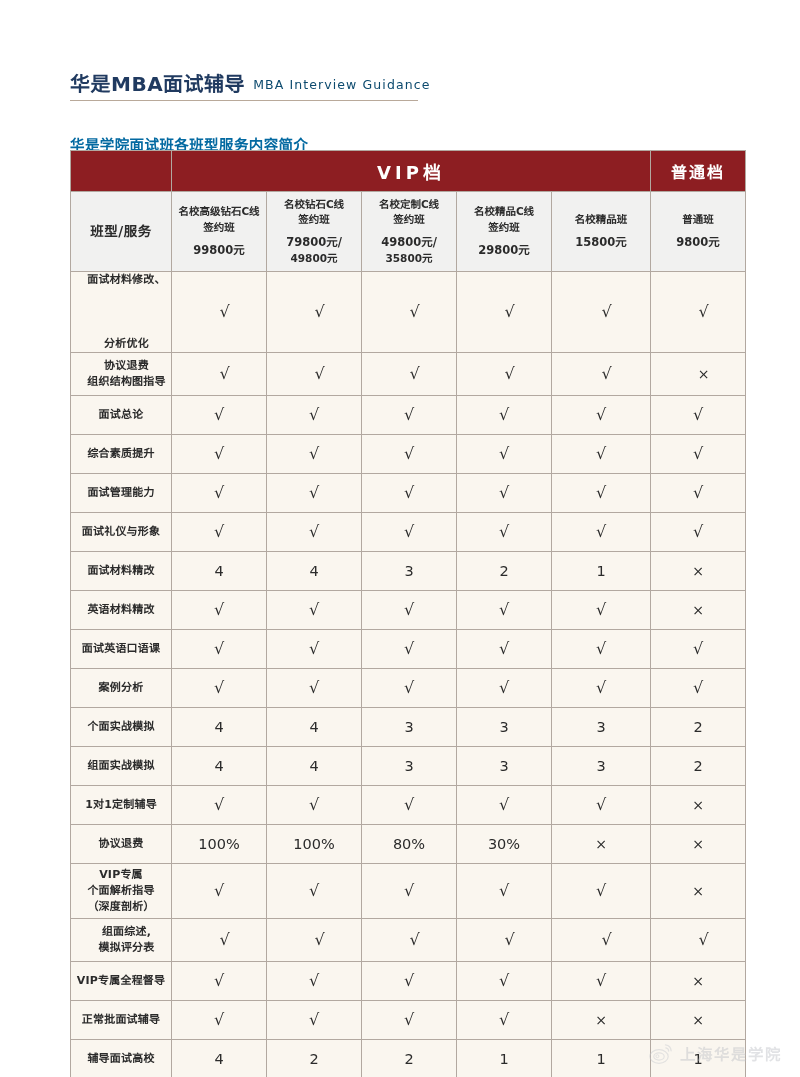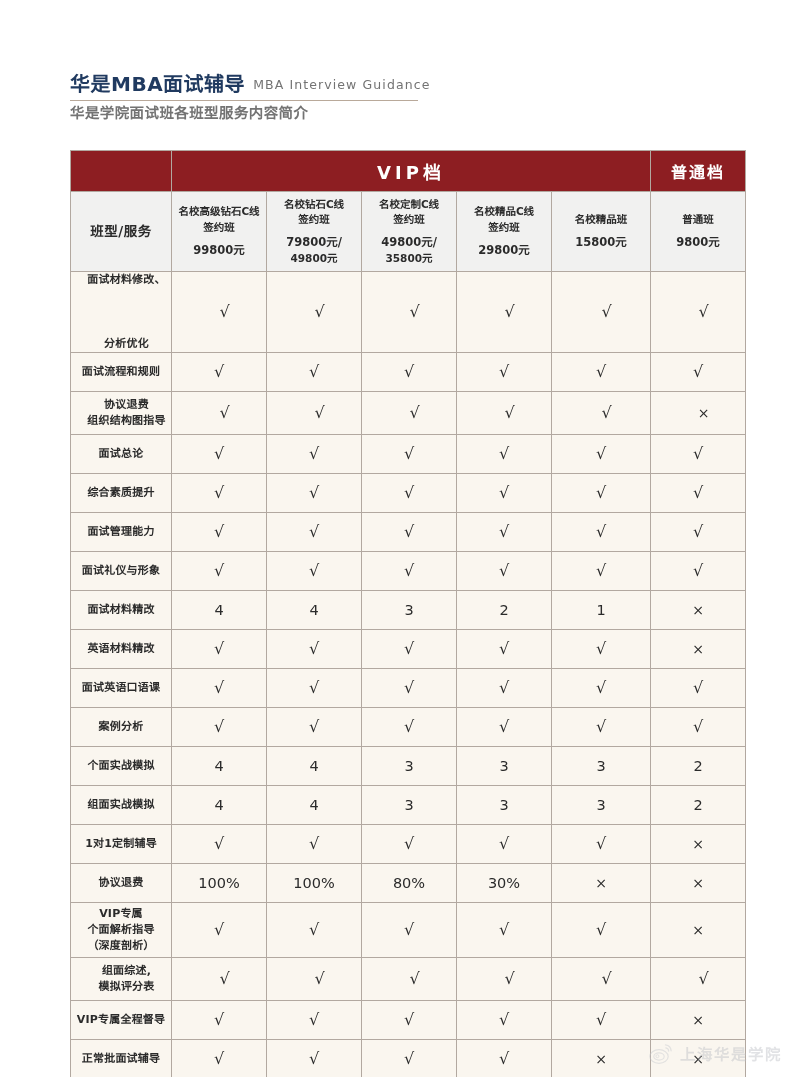--- a/index.html
+++ b/index.html
@@ -42,30 +42,30 @@
   .title-cn {
     font-size: 20px;
     font-weight: bold;
     color: #203a60;
     letter-spacing: 0.5px;
     line-height: 1.2;
     white-space: nowrap;
   }
   .title-en {
     font-size: 12.5px;
-    color: #737373;
+    color: #0c4a6e;
     letter-spacing: 1.1px;
     white-space: nowrap;
     font-family: "DejaVu Sans", "Liberation Sans", sans-serif;
   }
   .subtitle {
-    margin-top: 0;
+    margin-top: 32px;
     font-size: 14.5px;
     font-weight: bold;
-    color: #737373;
+    color: #0369a1;
     letter-spacing: 0.4px;
   }
 
   
   .table-wrap {
     position: absolute;
     left: 70px;
     top: 150px;
     width: 671px;
   }
@@ -248,31 +248,20 @@
               <span style="display: block;">面试材料修改、</span>
               <span style="display: block; margin-top: 48px;">分析优化</span>
             </td>
             <td class="val tick">√</td>
             <td class="val tick">√</td>
             <td class="val tick">√</td>
             <td class="val tick">√</td>
             <td class="val tick">√</td>
             <td class="val tick">√</td>
           </tr>
-          <tr class="h1">
-            <td class="rowlabel">
-              <span style="display: block;">面试流程和规则</span>
-            </td>
-            <td class="val tick">√</td>
-            <td class="val tick">√</td>
-            <td class="val tick">√</td>
-            <td class="val tick">√</td>
-            <td class="val tick">√</td>
-            <td class="val tick">√</td>
-          </tr>
           <tr class="h2">
             <td class="rowlabel">
               <span style="display: block;">协议退费</span>
               <span style="display: block;">组织结构图指导</span>
             </td>
             <td class="val tick">√</td>
             <td class="val tick">√</td>
             <td class="val tick">√</td>
             <td class="val tick">√</td>
             <td class="val tick">√</td>

